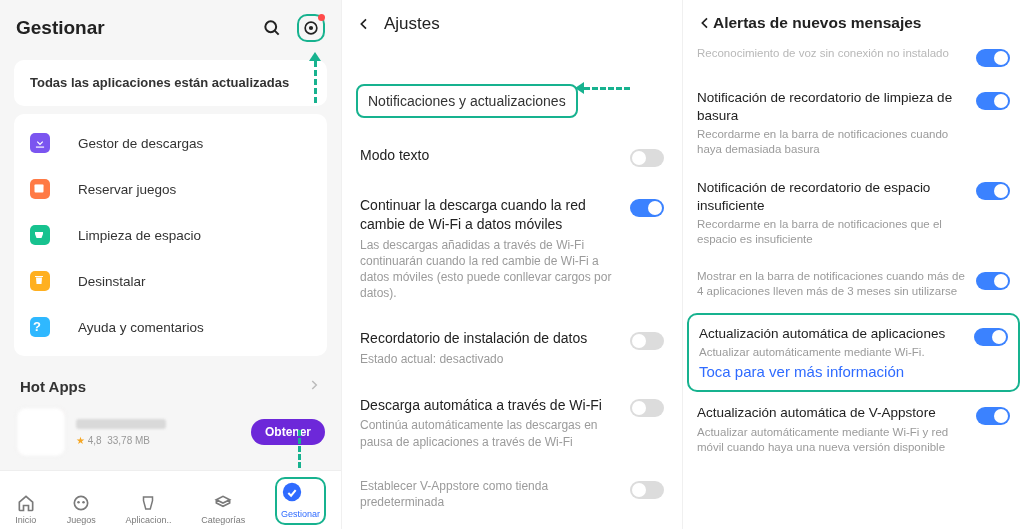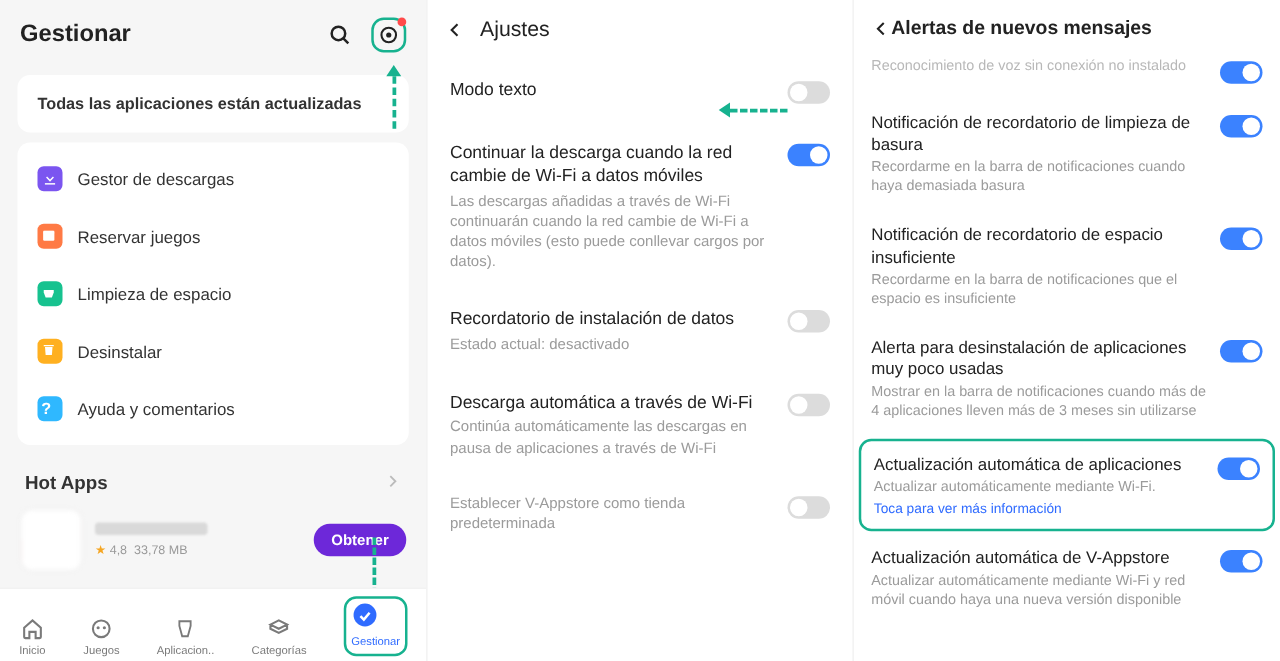--- a/index.html
+++ b/index.html
@@ -11,21 +11,21 @@
 .pA{width:341px;background:#f6f6f6}
 .hdrA{display:flex;align-items:center;justify-content:space-between;padding:14px 16px 10px}
 .hdrA h1{font-size:19px;font-weight:600;color:#222}
 .hdrA-right{display:flex;align-items:center;gap:14px}
 .icn{width:22px;height:22px;display:flex;align-items:center;justify-content:center}
 .gear-wrap{border:2px solid #17b28f;border-radius:10px;padding:2px;position:relative}
 .gear-wrap::after{content:"";position:absolute;top:-2px;right:-2px;width:7px;height:7px;background:#ff4a4a;border-radius:50%}
 .card{background:#fff;border-radius:10px;margin:8px 14px;padding:14px 16px}
 .update-card{font-size:13px;font-weight:600;color:#333;line-height:1.4}
 .menu-card{padding:6px 0}
-.menu-item{display:flex;align-items:center;padding:13px 16px;gap:12px}
+.menu-item{display:flex;align-items:center;padding:13px 16px;gap:28px}
 .mi-ico{width:20px;height:20px;border-radius:5px;display:flex;align-items:center;justify-content:center;flex-shrink:0}
 .mi-lbl{font-size:13.5px;color:#333}
 .hotapps{display:flex;align-items:flex-start;justify-content:space-between;padding:14px 20px 8px}
 .hotapps h2{font-size:15px;font-weight:600;color:#333}
 .app-row{display:flex;align-items:center;padding:4px 16px 0 16px;gap:10px}
 .app-thumb{width:50px;height:50px;border-radius:10px;background:
  linear-gradient(#fff,#fff),
  repeating-conic-gradient(from 0deg,#f4a2a2 0 25%,#fff 0 50%);
  background-blend-mode:overlay;filter:blur(1.5px);flex-shrink:0;border:1px solid #eee}
 .app-meta{flex:1;min-width:0}
@@ -69,21 +69,21 @@
 
 
 .pC{width:342px;border-left:1px solid #f0f0f0}
 .hdrC{display:flex;align-items:center;padding:14px 14px;gap:0}
 .hdrC h1{font-size:15.5px;font-weight:600;color:#222}
 .cList{padding:0 14px;height:474px;overflow:hidden}
 .c-item{padding:10px 0 12px;display:flex;align-items:flex-start;justify-content:space-between;gap:10px}
 .c-txt{flex:1;min-width:0}
 .c-title{font-size:13.5px;color:#222;line-height:1.3;margin-bottom:3px}
 .c-sub{font-size:11.5px;color:#9b9b9b;line-height:1.3}
-.c-link{font-size:11px;color:#2f6bff;margin-top:3px}
+.c-link{font-size:15px;color:#2f6bff;margin-top:3px}
 .c-item.hl{border:2px solid #17b28f;border-radius:10px;padding:10px 10px;margin:2px -10px}
 .c-item.first{padding-top:0}
 .c-item.first .c-sub{color:#b8b8b8}
 
 svg{display:block}
 </style>
 </head>
 <body>
 
 <div class="wrap">
@@ -238,20 +238,23 @@
 
 <div class="pane pB">
   <div class="hdrB">
     <span>
           <svg width="16" height="16" viewBox="0 0 24 24" fill="none" stroke="#222" stroke-width="2.5">
             <polyline points="15 5 8 12 15 19"></polyline>
           </svg>
         </span>
     <h1>Ajustes</h1>
   </div>
+  <div class="sec-link">
+    <span>Notificaciones y actualizaciones</span>
+  </div>
   <div class="settings-list" id="listB">
         <div class="set-item">
           <div class="set-txt">
             <div class="set-title">Modo texto</div>
           </div>
           <div class="toggle"></div>
         </div>
         <div class="set-item">
           <div class="set-txt">
             <div class="set-title">Continuar la descarga cuando la red cambie de Wi-Fi a datos móviles</div>
@@ -312,21 +315,20 @@
         </div>
         <div class="c-item">
           <div class="c-txt">
             <div class="c-title">Notificación de recordatorio de espacio insuficiente</div>
             <div class="c-sub">Recordarme en la barra de notificaciones que el espacio es insuficiente</div>
           </div>
           <div class="toggle on"></div>
         </div>
         <div class="c-item">
           <div class="c-txt">
-            <div class="c-title">Alerta para desinstalación de aplicaciones muy poco usadas</div>
             <div class="c-sub">Mostrar en la barra de notificaciones cuando más de 4 aplicaciones lleven más de 3 meses sin utilizarse</div>
           </div>
           <div class="toggle on"></div>
         </div>
         <div class="c-item hl">
           <div class="c-txt">
             <div class="c-title">Actualización automática de aplicaciones</div>
             <div class="c-sub">Actualizar automáticamente mediante Wi-Fi.</div>
             <div class="c-link">Toca para ver más información</div>
           </div>

